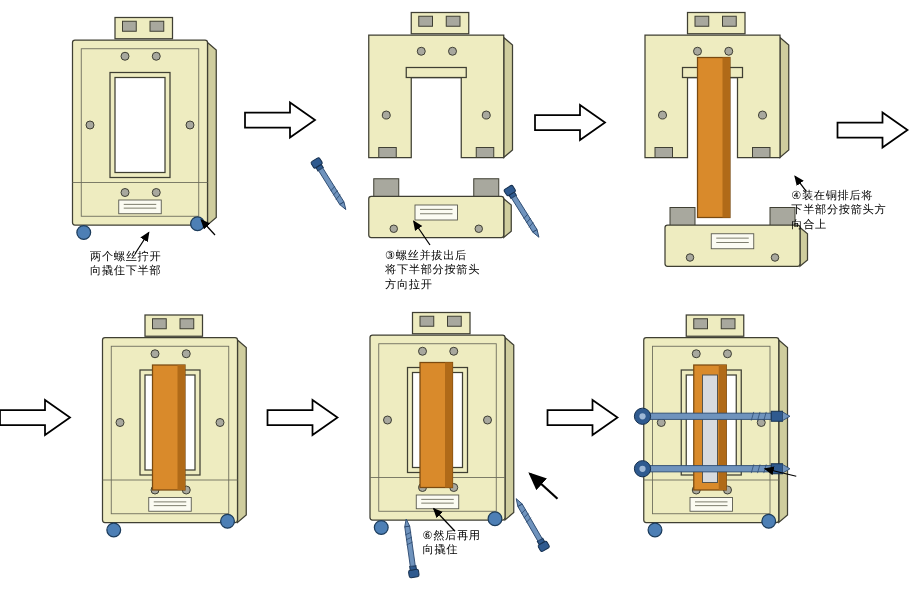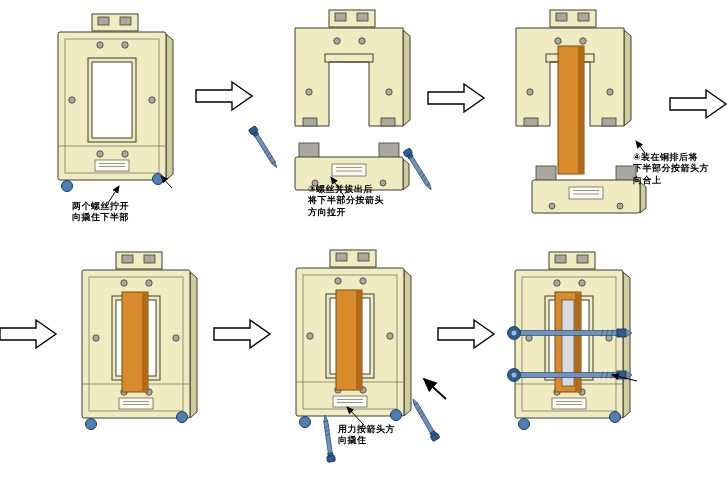--- a/index.html
+++ b/index.html
@@ -1,20 +1,20 @@
 <!DOCTYPE html>
 <html><head>
 <meta charset="utf-8">
 <style>
   html,body{margin:0;padding:0;background:#fff}
   .canvas{position:relative;width:728px;height:488px;background:#fff;overflow:hidden;
           font-family:"DejaVu Sans",sans-serif}
   .abs{position:absolute}
   svg{overflow:visible;display:block}
-  .note{position:absolute;font-size:9px;line-height:1.25;font-weight:700;color:#000;
+  .note{position:absolute;font-size:9px;line-height:1.25;font-weight:400;color:#000;
         white-space:pre-line;letter-spacing:.5px}
   
   .cream{fill:#eeecc0;stroke:#3f3f33;stroke-width:1}
   .cream2{fill:#cfcd9e;stroke:#3f3f33;stroke-width:1}
   .gray{fill:#a8a89e;stroke:#3f3f33;stroke-width:.8}
   .win{fill:#ffffff;stroke:#3f3f33;stroke-width:1}
   .label{fill:#fbfbf2;stroke:#55554a;stroke-width:.7}
   .nofill{fill:none;stroke:#3f3f33;stroke-width:1}
   .thin{fill:none;stroke:#6b6b5a;stroke-width:.7}
   .blue{fill:#4d7fb5;stroke:#1c3c5c;stroke-width:1}
@@ -212,22 +212,22 @@
     <line x1="172" y1="188" x2="161" y2="176" class="ptr" marker-end="url(#ah)"></line>
     <line x1="344" y1="196" x2="331" y2="177" class="ptr" marker-end="url(#ah)"></line>
     <line x1="645" y1="153" x2="636" y2="141" class="ptr" marker-end="url(#ah)"></line>
     <line x1="364" y1="425" x2="347" y2="407" class="ptr" marker-end="url(#ah)"></line>
     <line x1="446" y1="399" x2="424" y2="379" class="ptr2" marker-end="url(#ah)"></line>
     <line x1="637" y1="381" x2="612" y2="375" class="ptr" marker-end="url(#ah)"></line>
   </svg>
 
   <div class="note" style="left:72px;top:201px;width:90px">两个螺丝拧开
 向撬住下半部</div>
-  <div class="note" style="left:308px;top:184px;width:104px">③螺丝并拔出后
+  <div class="note" style="left:308px;top:200px;width:104px">③螺丝并拔出后
 将下半部分按箭头
 方向拉开</div>
   <div class="note" style="left:633px;top:152px;width:96px">④装在铜排后将
 下半部分按箭头方
 向合上</div>
-  <div class="note" style="left:338px;top:424px;width:86px">用力按箭头方
+  <div class="note" style="left:338px;top:424px;width:86px">⑥然后再用
 向撬住</div>
 
 </div>
 
 </body></html>

